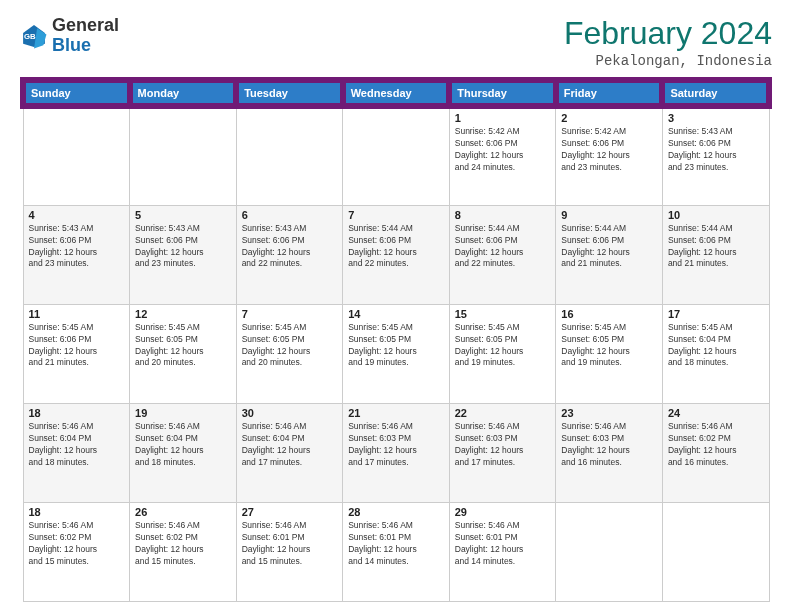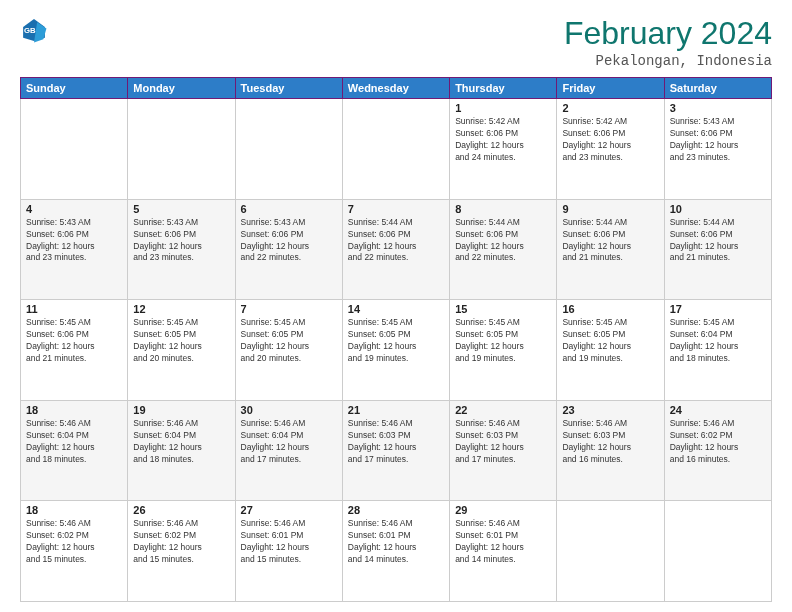--- a/index.html
+++ b/index.html
@@ -60,21 +60,21 @@
       border-collapse: collapse;
       width: 100%;
       table-layout: fixed;
     }
     .calendar th {
       background: #2d7dc8;
       color: #fff;
       font-size: 11px;
       font-weight: bold;
       padding: 4px 5px;
-      border: 1px solid #701a75;
+      border: 6px solid #701a75;
       text-align: left;
     }
     .calendar td {
       border: 1px solid #ccc;
       vertical-align: top;
       padding: 3px 5px;
       font-size: 9px;
       color: #333;
       height: 88px;
     }
@@ -107,20 +107,24 @@
 <body>
 
 <div class="page">
   <div class="header">
     <div class="logo">
       <svg class="logo-icon" viewBox="0 0 36 36">
         <polygon points="18,4 32,14 32,28 18,32 4,28 4,14" fill="#1a6faf"></polygon>
         <polygon points="22,8 34,16 30,30 18,34" fill="#2d9dd8"></polygon>
         <text x="5" y="22" font-size="10" fill="white" font-weight="bold">GB</text>
       </svg>
+      <div class="logo-text">
+        <span class="logo-general">General</span><br>
+        <span class="logo-blue">Blue</span>
+      </div>
     </div>
     <div class="title-block">
       <div class="main-title">February 2024</div>
       <div class="subtitle">Pekalongan, Indonesia</div>
     </div>
   </div>
 
   <table class="calendar">
     <thead>
       <tr>

